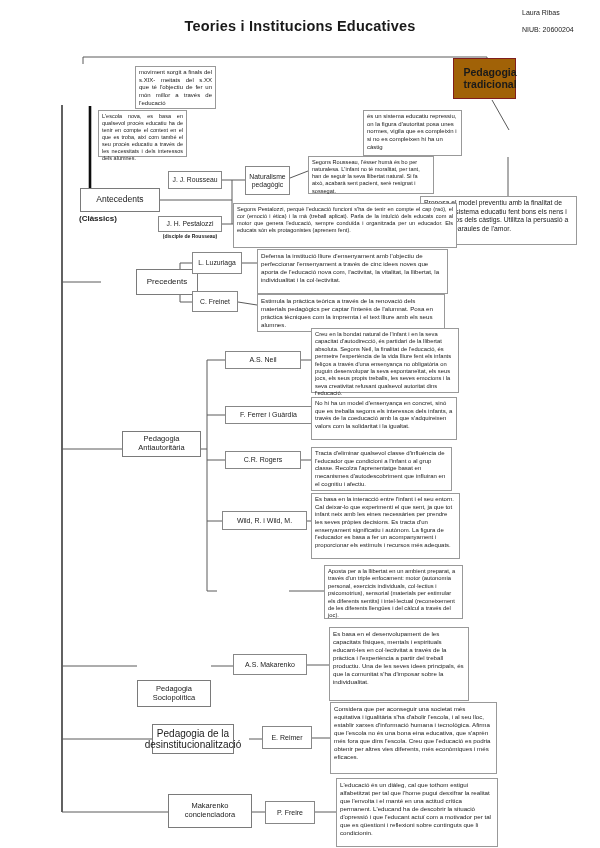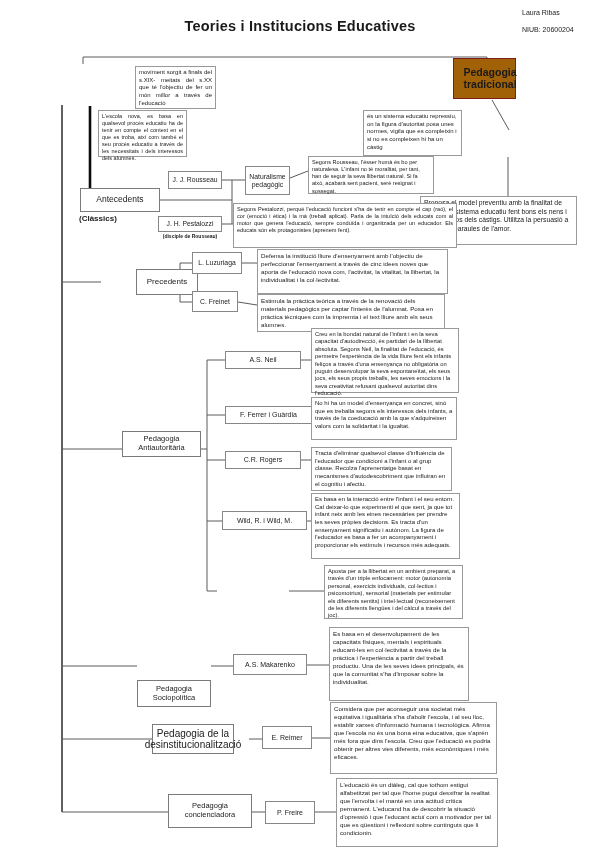--- a/index.html
+++ b/index.html
@@ -95,17 +95,17 @@
   <div class="abs textbox" style="left:324px;top:565px;width:139px;height:54px;font-size:5.8px;">Aposta per a la llibertat en un ambient preparat, a través d'un triple enfocament: motor (autonomia personal, exercicis individuals, col·lectius i psicomotrius), sensorial (materials per estimular els diferents sentits) i intel·lectual (reconeixement de les diferents llengües i del càlcul a través del joc).</div>
 
   <div class="abs catbox" style="left:137px;top:652px;width:74px;height:27px;font-size:7.5px;margin-top:28px;">Pedagogia Sociopolítica</div>
   <div class="abs namebox" style="left:233px;top:654px;width:74px;height:21px;font-size:7px;">A.S. Makarenko</div>
   <div class="abs textbox" style="left:329px;top:627px;width:140px;height:74px;font-size:6.2px;">Es basa en el desenvolupament de les capacitats físiques, mentals i espirituals educant-les en col·lectivitat a través de la pràctica i l'experiència a partir del treball productiu. Una de les seves idees principals, és que la comunitat s'ha d'imposar sobre la individualitat.</div>
 
   <div class="abs catbox" style="left:152px;top:724px;width:82px;height:30px;font-size:10px;">Pedagogia de la desinstitucionalització</div>
   <div class="abs namebox" style="left:262px;top:726px;width:50px;height:23px;font-size:7px;">E. Reimer</div>
   <div class="abs textbox" style="left:330px;top:702px;width:167px;height:72px;font-size:6.2px;">Considera que per aconseguir una societat més equitativa i igualitària s'ha d'abolir l'escola, i al seu lloc, establir xarxes d'informació humana i tecnològica. Afirma que l'escola no és una bona eina educativa, que s'aprèn més fora que dins l'escola. Creu que l'educació es podria obtenir per altres vies diferents, més econòmiques i més eficaces.</div>
 
-  <div class="abs catbox" style="left:168px;top:794px;width:84px;height:34px;font-size:7.5px;">Pedagogia concienciadora</div>
+  <div class="abs catbox" style="left:168px;top:794px;width:84px;height:34px;font-size:7.5px;">Makarenko concienciadora</div>
   <div class="abs namebox" style="left:265px;top:801px;width:50px;height:23px;font-size:7px;">P. Freire</div>
   <div class="abs textbox" style="left:336px;top:778px;width:162px;height:69px;font-size:6.2px;">L'educació és un diàleg, cal que tothom estigui alfabetitzat per tal que l'home pugui desxifrar la realitat que l'envolta i el manté en una actitud crítica permanent. L'educand ha de descobrir la situació d'opressió i que l'educant actuï com a motivador per tal que es qüestioni i reflexioni sobre continguts que li condicionin.</div>
 
 </div>
 
 </body></html>

